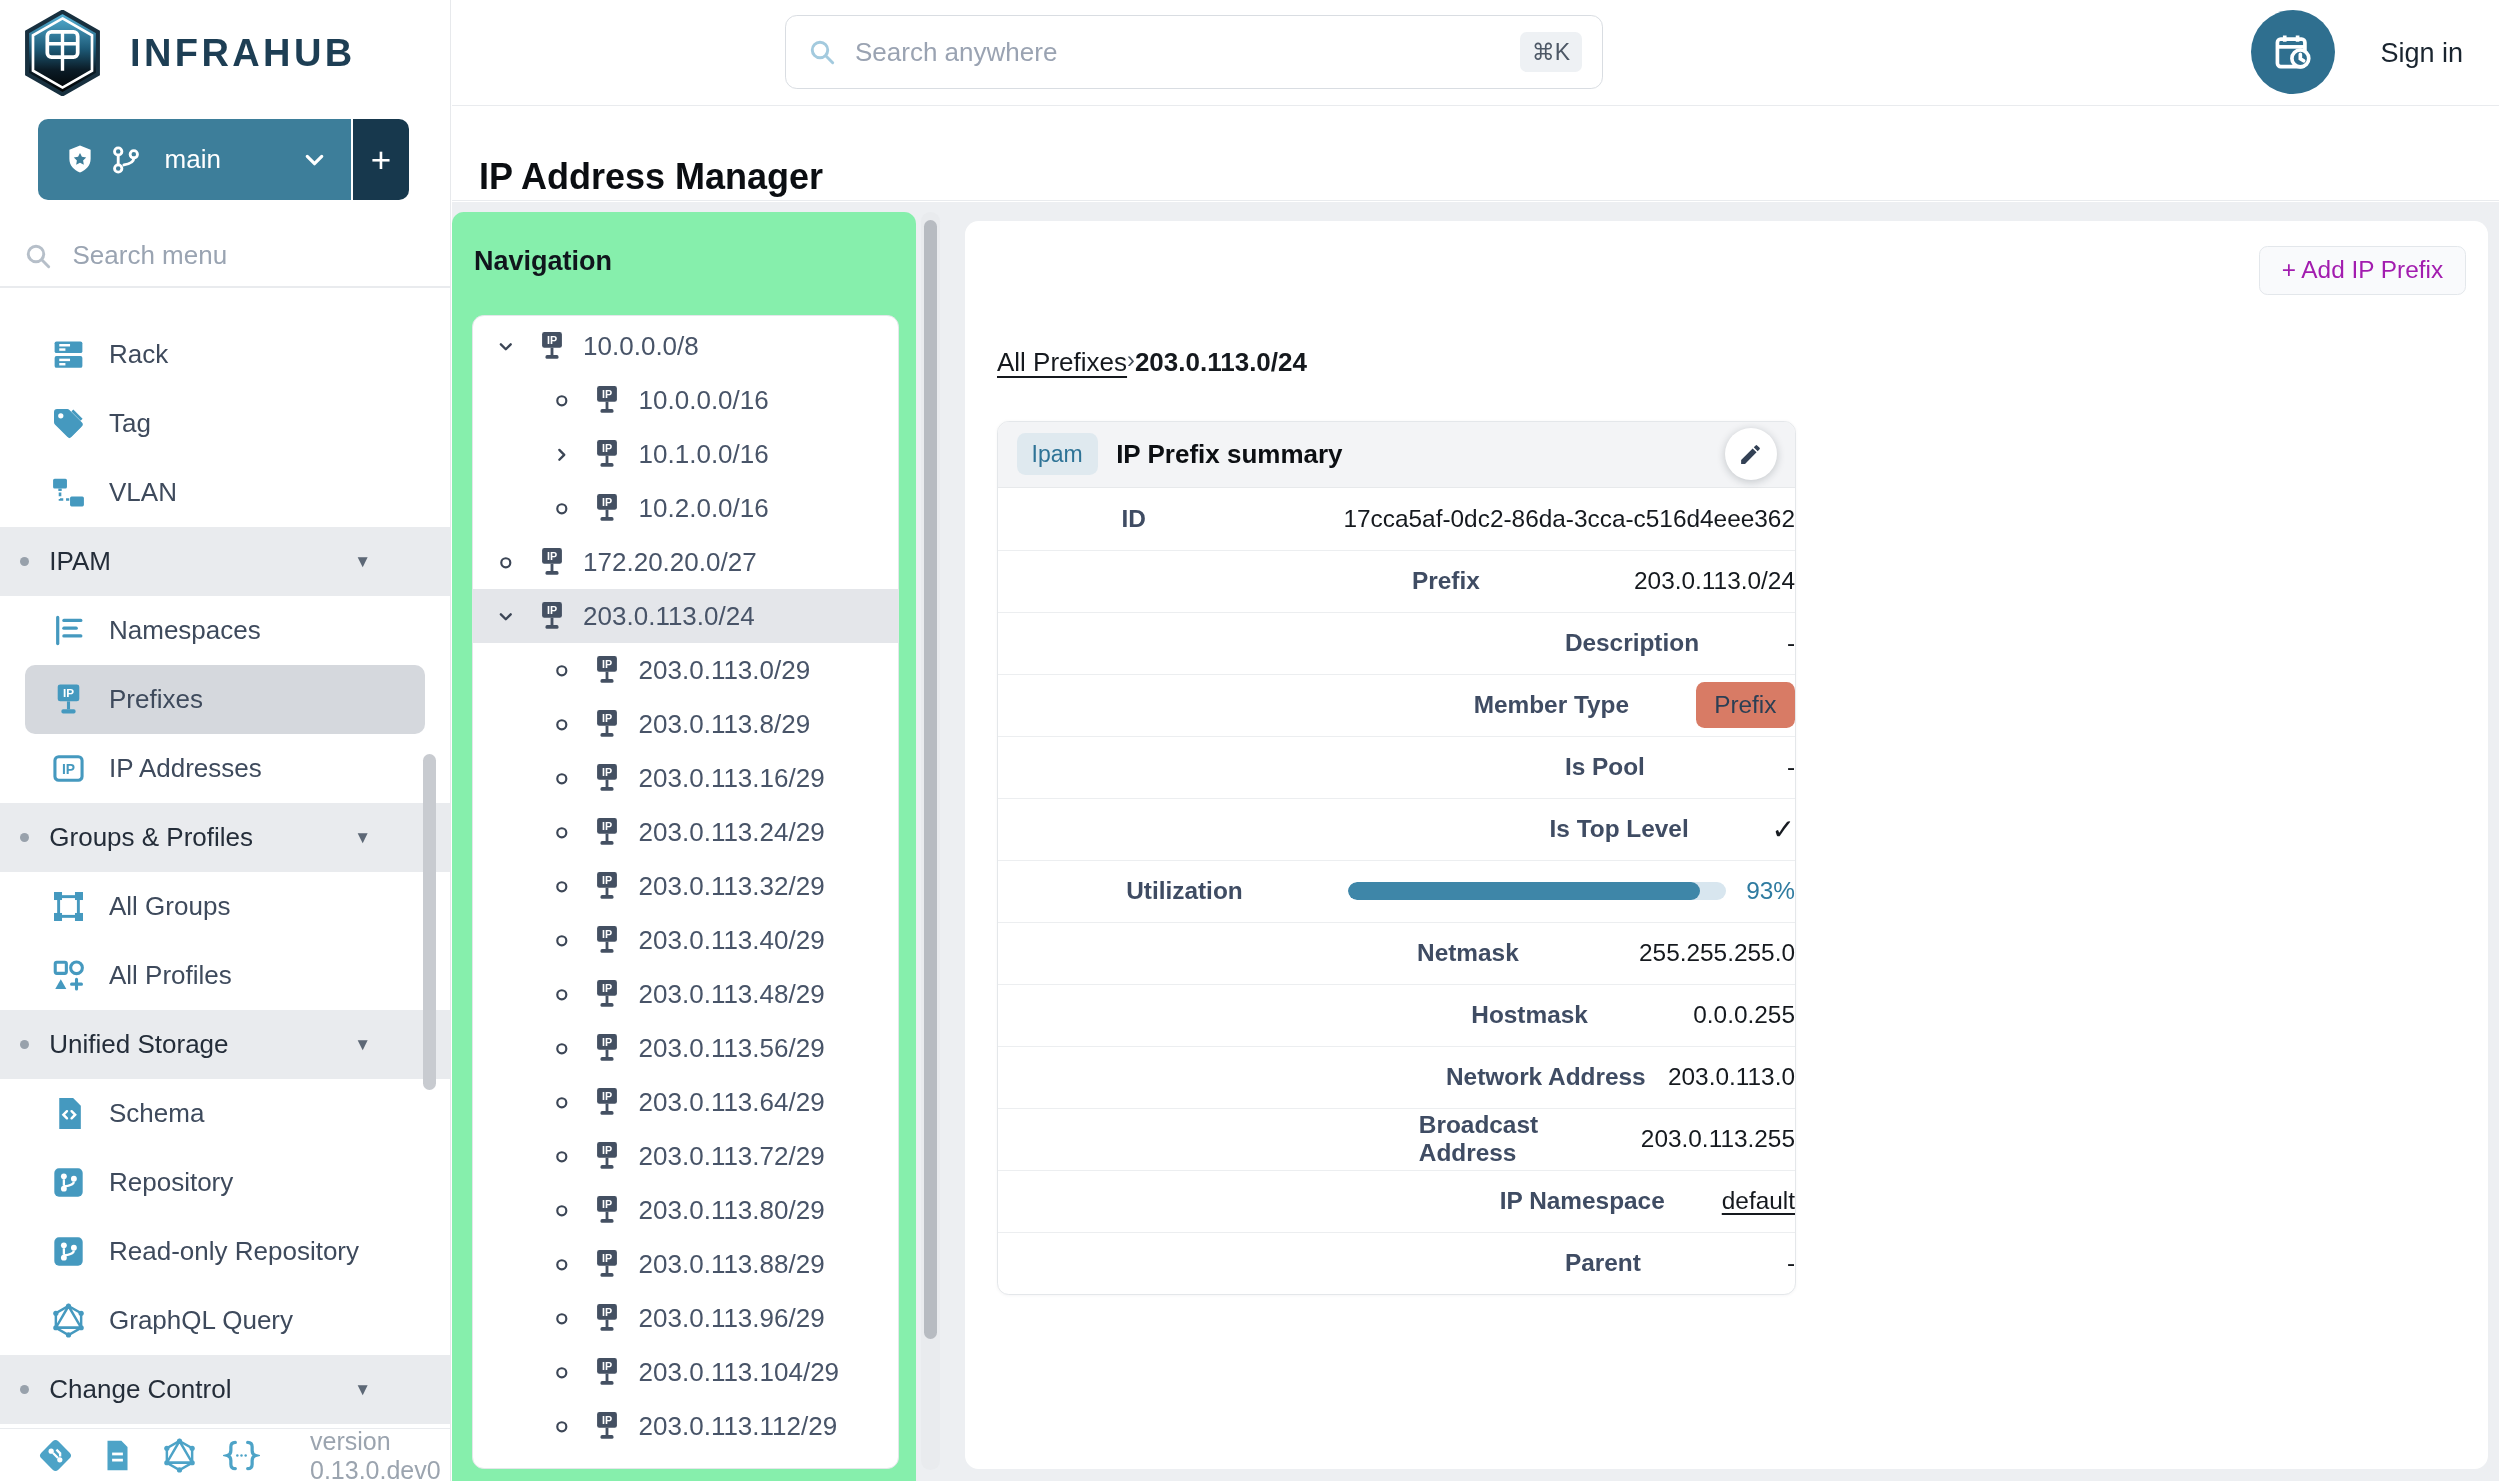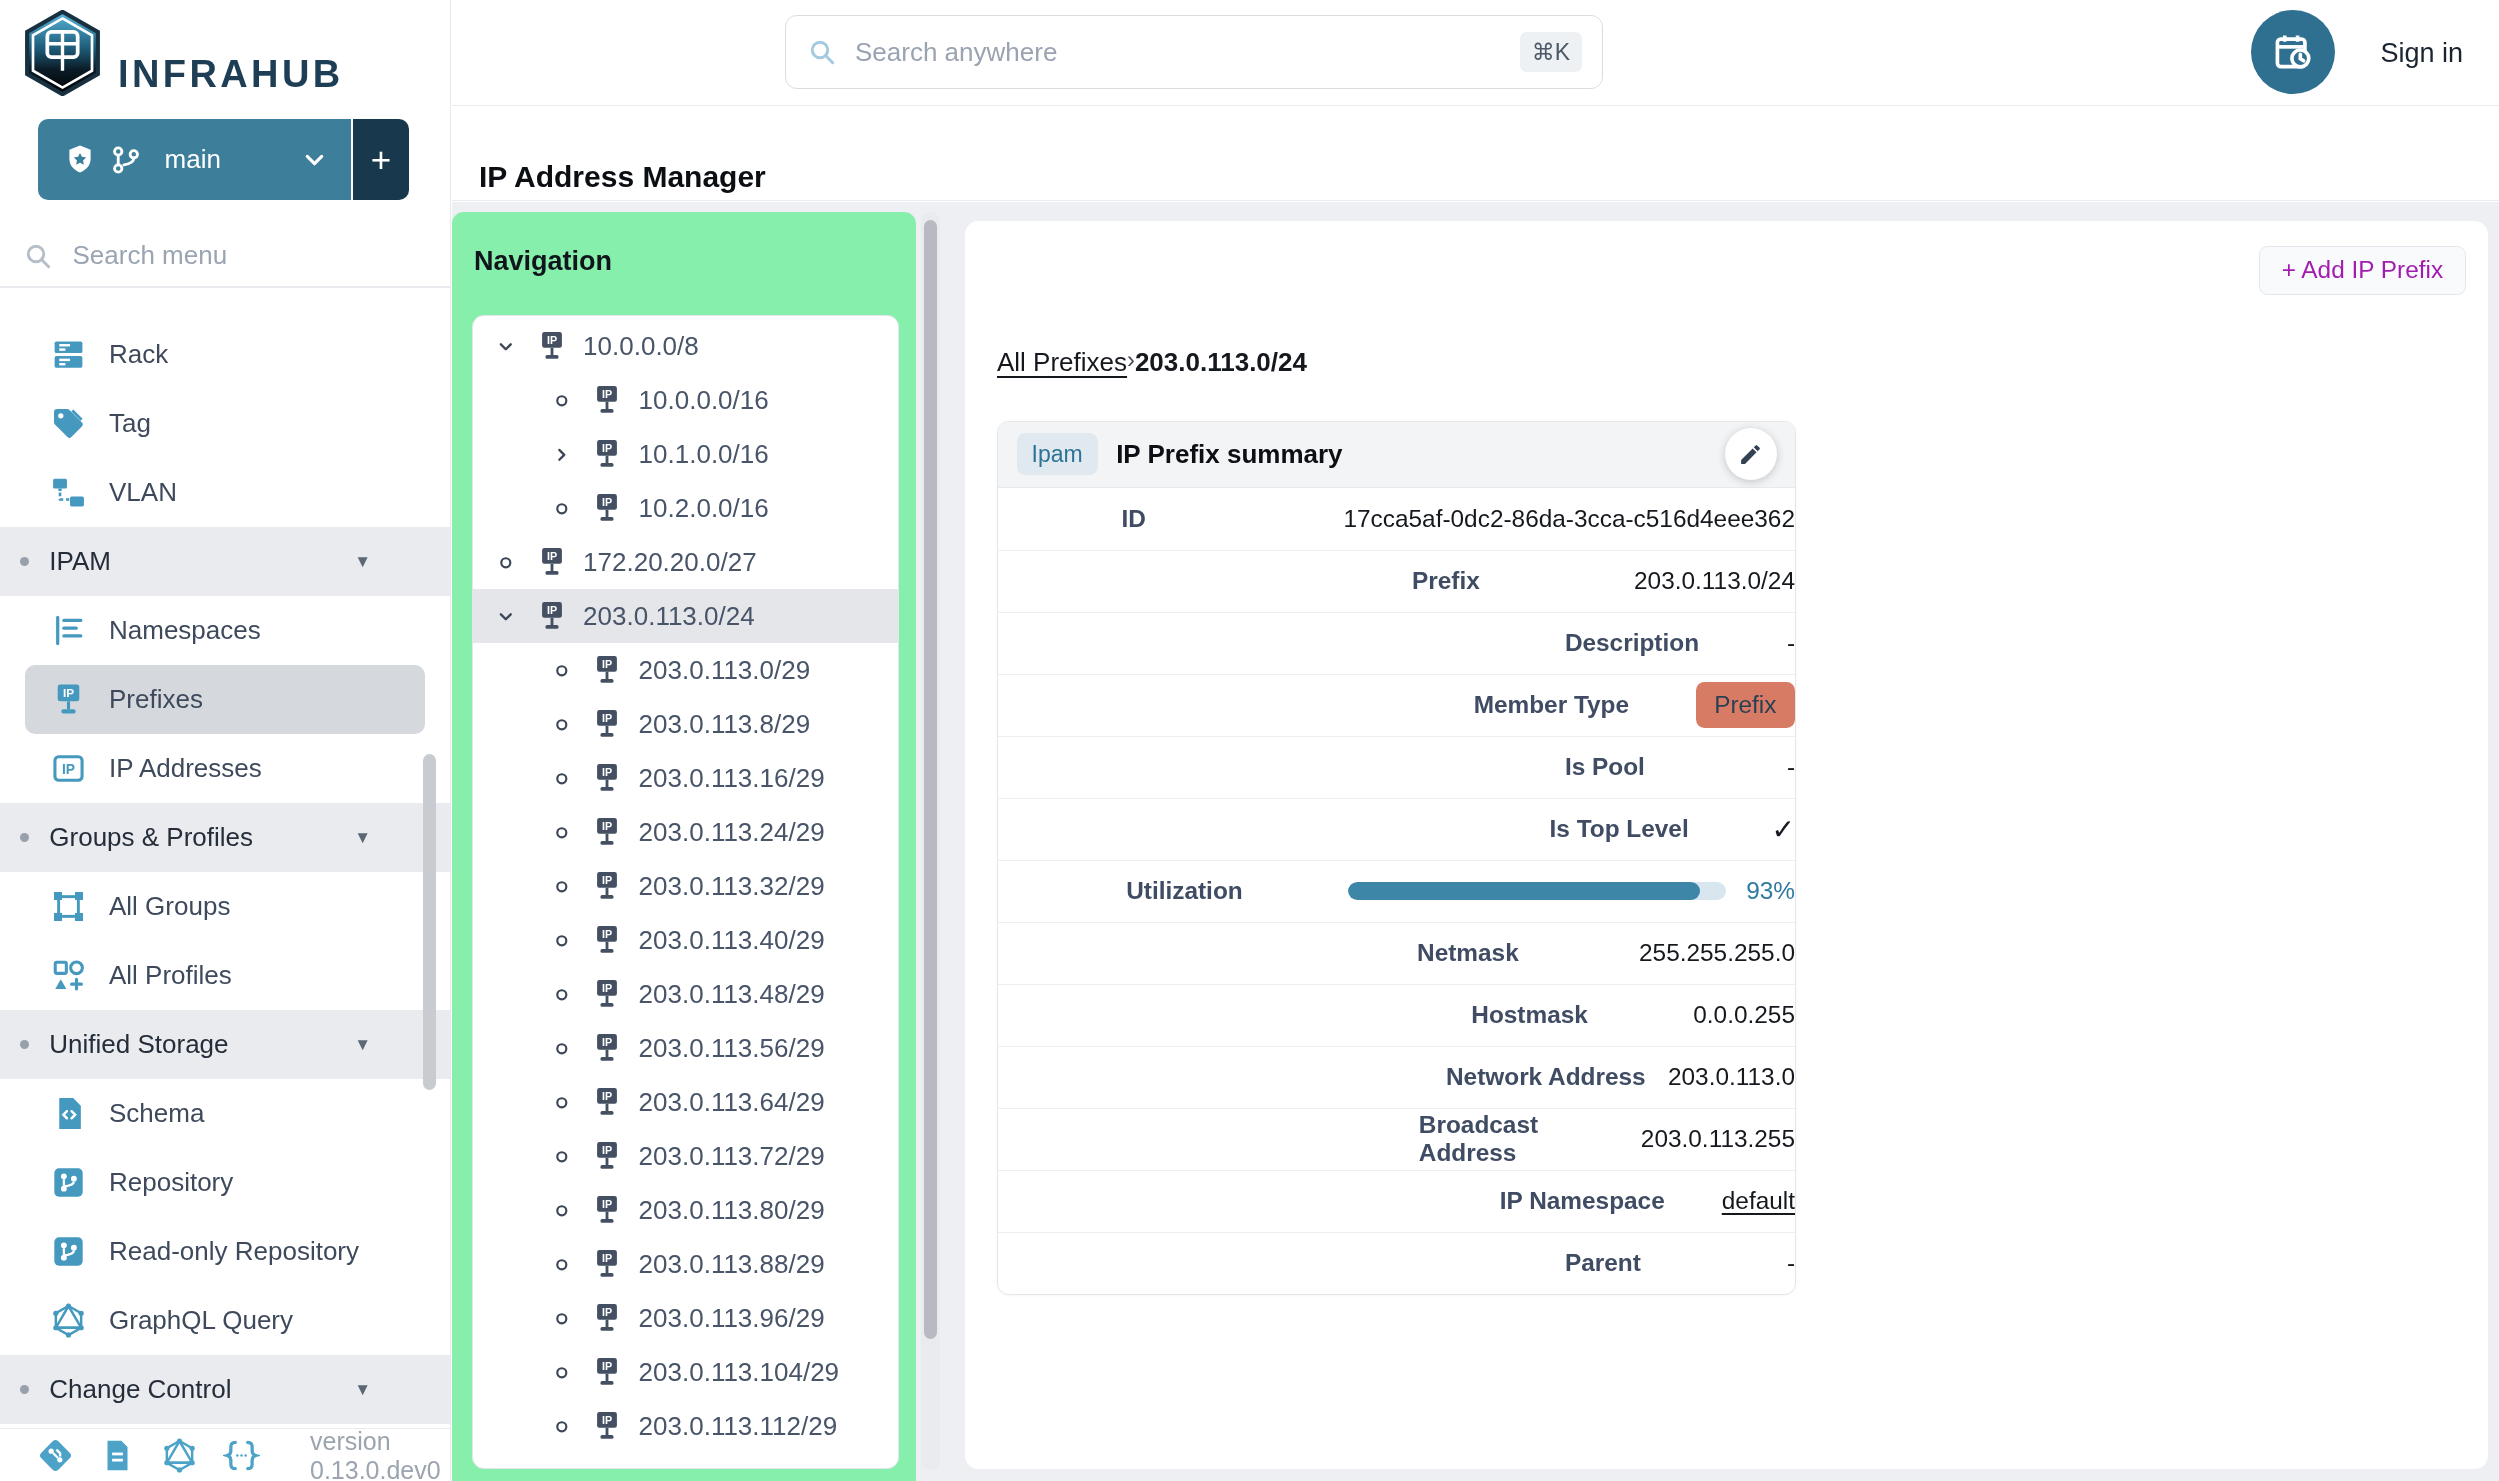--- a/index.html
+++ b/index.html
@@ -7,21 +7,21 @@
   body {
     position:relative; overflow:hidden; background:#fff;
     font-family:"Liberation Sans", sans-serif; color:#1c2430;
     -webkit-font-smoothing:antialiased;
   }
   .icon svg { display:block; }
 
   
   .sidebar { position:absolute; left:0; top:0; width:451px; height:1482px;
     background:#fff; border-right:1.7px solid #e7e9ec; z-index:5; }
-  .brand { position:absolute; left:22px; top:10px; display:flex; align-items:flex-end; gap:15px; }
+  .brand { position:absolute; left:22px; top:10px; display:flex; align-items:center; gap:27px; }
   .brand-name { font-size:38px; font-weight:800; letter-spacing:3.4px; color:#1d3e54; }
 
   .branch-bar { position:absolute; left:10px; top:119px; width:399px; height:81px; display:flex;padding-left:28px; }
   .branch-main { flex:1; background:var(--teal); border-radius:10px 0 0 10px;
     display:flex; align-items:center; padding:0 22px 0 25px; gap:11.8px; cursor:pointer; }
   .branch-label { color:#fff; font-size:26px; margin-left:10px; flex:1; }
   .branch-add { width:56px; background:var(--dark-teal); border-radius:0 10px 10px 0;
     margin-left:2.5px; display:flex; align-items:center; justify-content:center;
     color:#fff; font-size:35px; font-weight:300; cursor:pointer; }
 
@@ -66,21 +66,21 @@
     font-family:inherit; color:#3e4a5c; }
   .global-search input::placeholder { color:#9aa3b2; }
   .kbd-chip { background:#eef1f4; border-radius:6.7px; padding:6.7px 11.8px; font-size:23px; color:#4d5866; }
   .cal-btn { position:absolute; right:165px; top:10px; width:84px; height:84px; border-radius:50%;
     background:#2f6f8f; display:flex; align-items:center; justify-content:center; cursor:pointer; color:#fff; }
   .signin { position:absolute; right:37px; top:0; height:106px; display:flex; align-items:center;
     font-size:27px; color:#19242f; cursor:pointer; }
 
   .title-strip { position:absolute; left:452px; right:0; top:108px; height:93px;
     background:#fff; border-bottom:1.7px solid #e9ebee; display:flex; align-items:center; padding-left:27px; }
-  .page-title { font-size:30px; font-weight:700; color:#0b0e12;margin-top:46px; }
+  .page-title { font-size:36px; font-weight:700; color:#0b0e12;margin-top:46px; }
 
   
   .workspace { position:absolute; left:452px; right:0; top:202px; bottom:0; background:#edeff2; }
 
   .nav-panel { position:absolute; left:0; top:10px; width:464px; bottom:0; background:#86efac;
     border-radius:11.8px 11.8px 0 0; }
   .nav-title { position:absolute; left:22px; top:34px; font-size:27px; font-weight:700; color:#10151c; }
   .tree-card { position:absolute; left:20px; top:103px; width:427px; bottom:13.5px;
     border:1.7px solid #e4e7ea; border-radius:11.8px; overflow:hidden; padding-top:3.4px; background:#fff; }
   .t-row { height:54px; display:flex; align-items:center; padding-left:18.5px; gap:14.3px;

